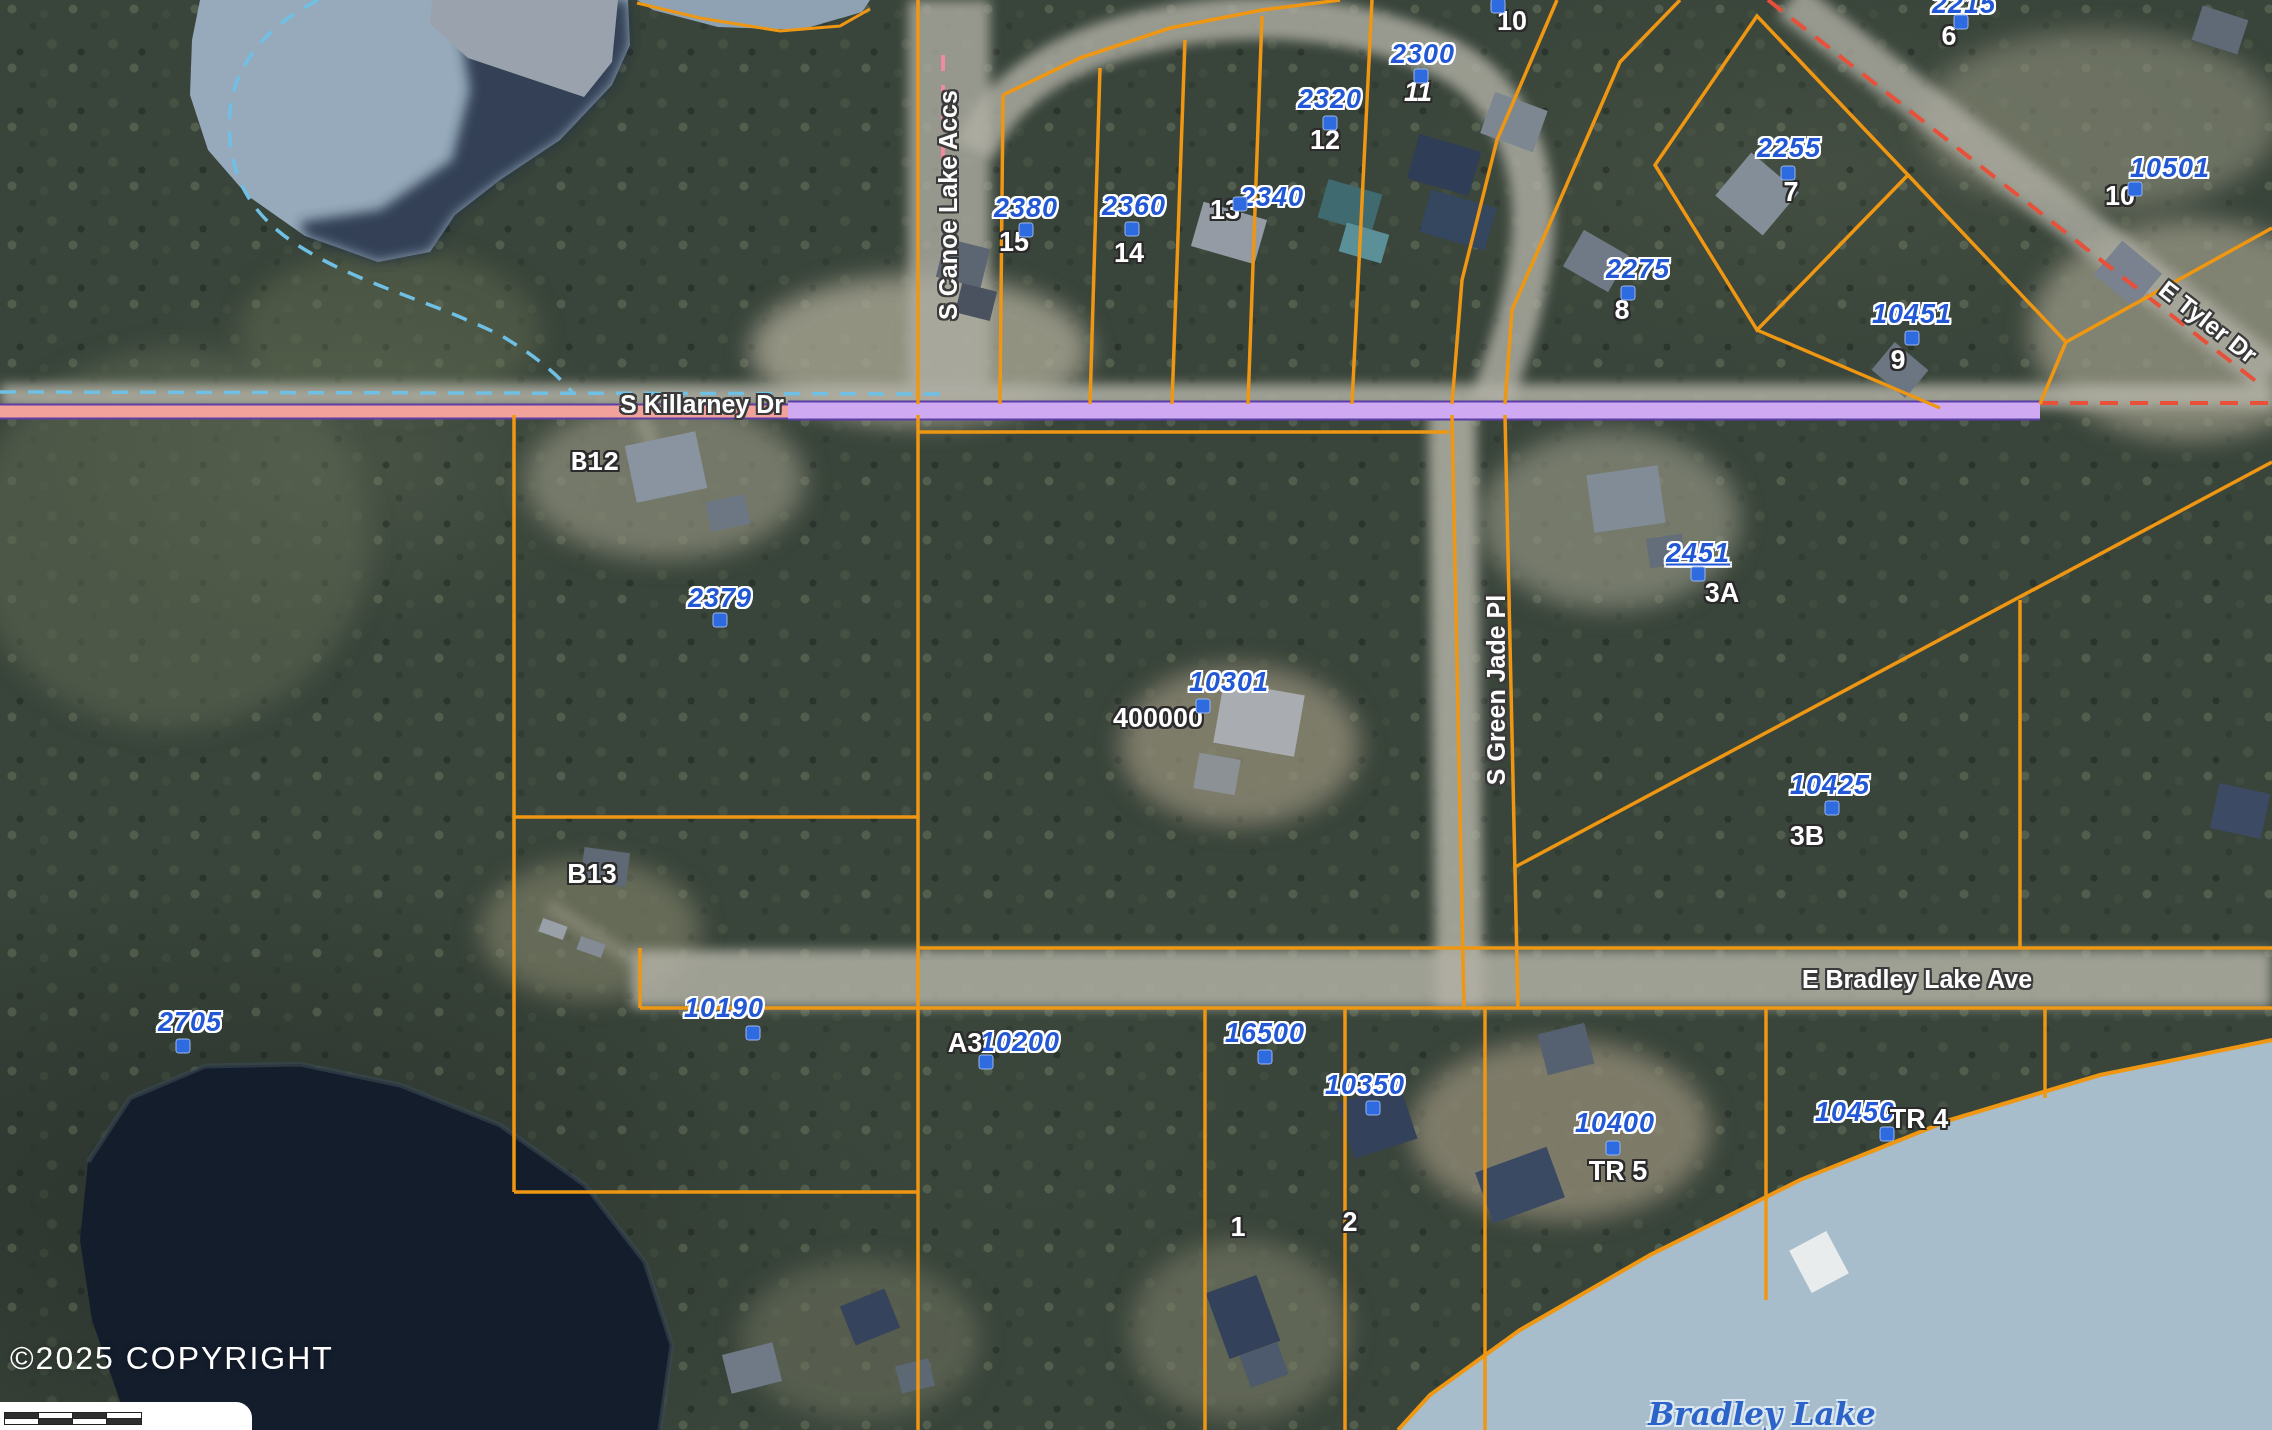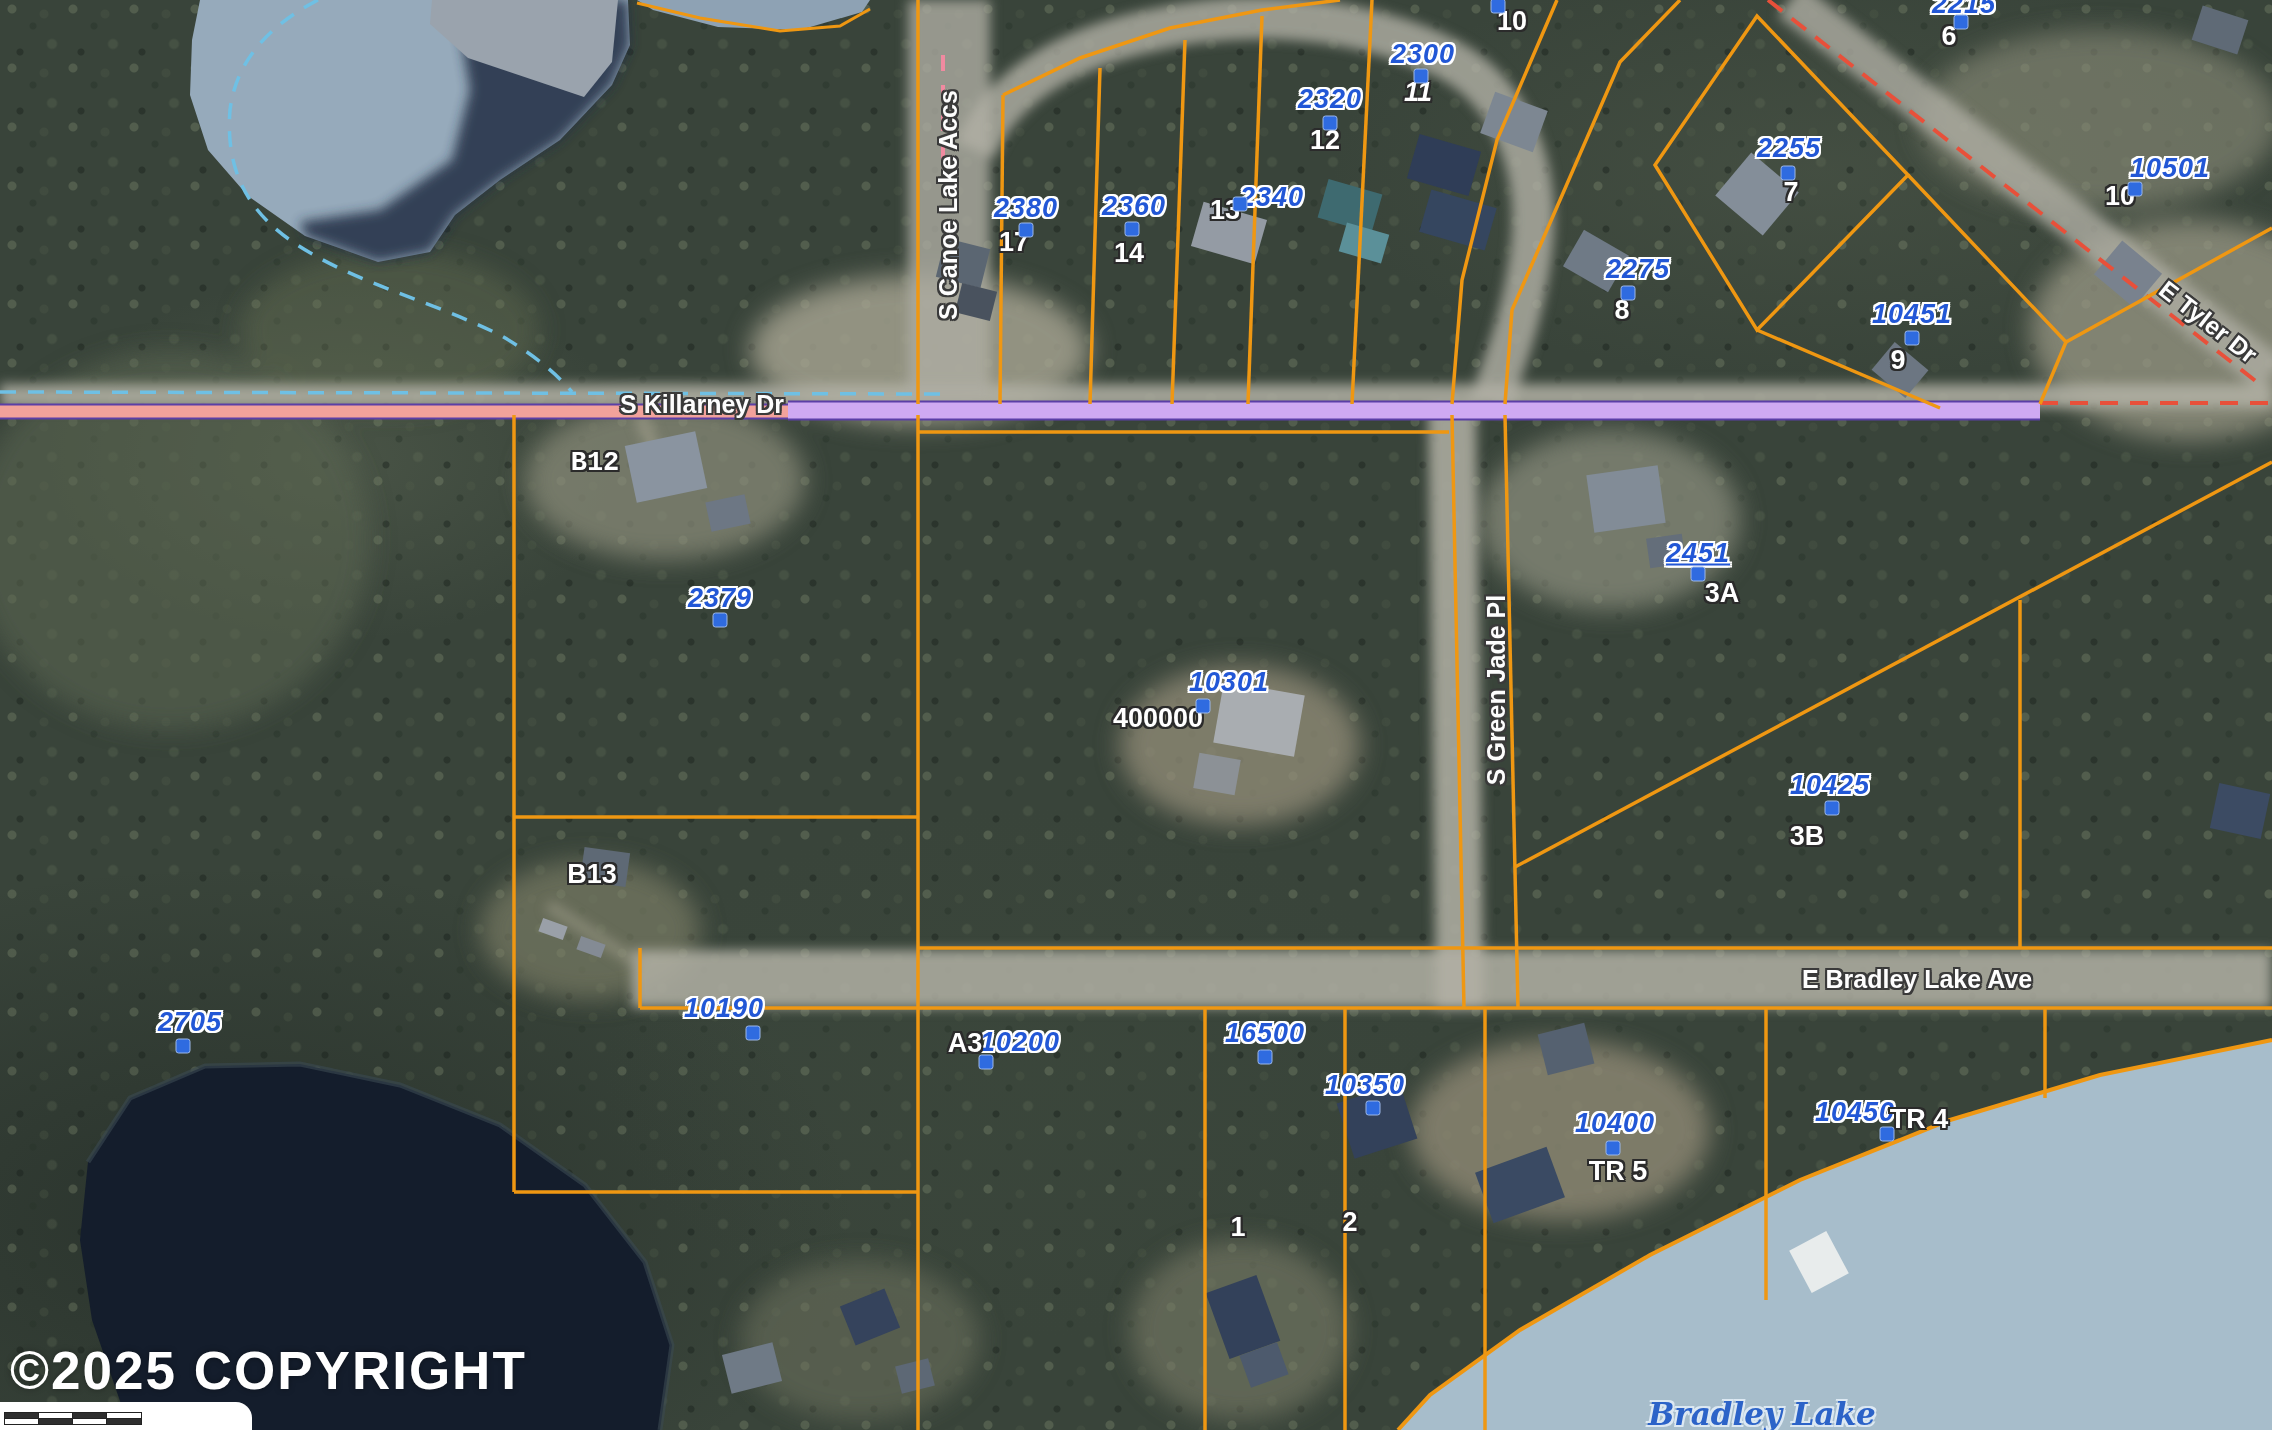--- a/index.html
+++ b/index.html
@@ -38,21 +38,21 @@
     color:#fdfdfd;font-weight:bold;font-size:25px;
     text-shadow:-2px -2px 0 #3a3a3a,2px -2px 0 #3a3a3a,-2px 2px 0 #3a3a3a,2px 2px 0 #3a3a3a,0 -2px 0 #3a3a3a,0 2px 0 #3a3a3a,-2px 0 0 #3a3a3a,2px 0 0 #3a3a3a;
   }
   .lbl-water{
     color:#2c63c8;font-weight:bold;font-style:italic;font-size:31px;font-family:"DejaVu Serif",serif;
     text-shadow:-2px -2px 0 #dce8f2,2px -2px 0 #dce8f2,-2px 2px 0 #dce8f2,2px 2px 0 #dce8f2;
   }
   .dot{position:absolute;width:13px;height:13px;border-radius:3px;background:var(--dot);
     border:1px solid #9db8e8;transform:translate(-50%,-50%);pointer-events:none;}
   #copyright{
-    position:absolute;left:10px;top:1340px;color:#fff;font-size:53px;font-weight:bold;
+    position:absolute;left:10px;top:1340px;color:#fff;font-size:32px;font-weight:normal;
     letter-spacing:2px;text-shadow:0 0 6px rgba(0,0,0,.35);
   }
   #scalebox{position:absolute;left:0;top:1402px;width:252px;height:28px;background:#fff;
     border-radius:0 16px 0 0;}
   #scalebar{position:absolute;left:4px;top:10px;width:136px;height:11px;border:1px solid #111;
     display:grid;grid-template-columns:repeat(4,1fr);grid-template-rows:1fr 1fr;}
   #scalebar div{outline:.5px solid #222;}
   .sb-k{background:#2e2e2e;} .sb-w{background:#fff;}
 </style>
 </head>
@@ -227,21 +227,21 @@
       <div class="lbl lbl-addr" style="left: 1830px; top: 785px;">10425</div>
       <div class="lbl lbl-addr" style="left: 720px; top: 598px;">2379</div>
       <div class="lbl lbl-addr" style="left: 1205px; top: 682px; margin-left: 24px;">10301</div>
       <div class="lbl lbl-addr" style="left: 724px; top: 1008px; font-style: italic;">10190</div>
       <div class="lbl lbl-addr" style="left: 190px; top: 1022px;">2705</div>
       <div class="lbl lbl-addr" style="left: 1020px; top: 1042px;">10200</div>
       <div class="lbl lbl-addr" style="left: 1265px; top: 1033px;">16500</div>
       <div class="lbl lbl-addr" style="left: 1365px; top: 1085px;">10350</div>
       <div class="lbl lbl-addr" style="left: 1615px; top: 1123px;">10400</div>
       <div class="lbl lbl-addr" style="left: 1855px; top: 1112px;">10450</div>
-      <div class="lbl lbl-lot" style="left: 1014px; top: 242px;">17</div>
+      <div class="lbl lbl-lot" style="left: 1014px; top: 242px;">15</div>
       <div class="lbl lbl-lot" style="left: 1129px; top: 253px;">14</div>
       <div class="lbl lbl-lot" style="left: 1225px; top: 210px;">13</div>
       <div class="lbl lbl-lot" style="left: 1325px; top: 140px;">12</div>
       <div class="lbl lbl-lot" style="left: 1418px; top: 92px; font-style: italic;">11</div>
       <div class="lbl lbl-lot" style="left: 1512px; top: 21px;">10</div>
       <div class="lbl lbl-lot" style="left: 1949px; top: 36px;">6</div>
       <div class="lbl lbl-lot" style="left: 1791px; top: 192px;">7</div>
       <div class="lbl lbl-lot" style="left: 1622px; top: 310px;">8</div>
       <div class="lbl lbl-lot" style="left: 1898px; top: 360px;">9</div>
       <div class="lbl lbl-lot" style="left: 2120px; top: 196px;">10</div>

